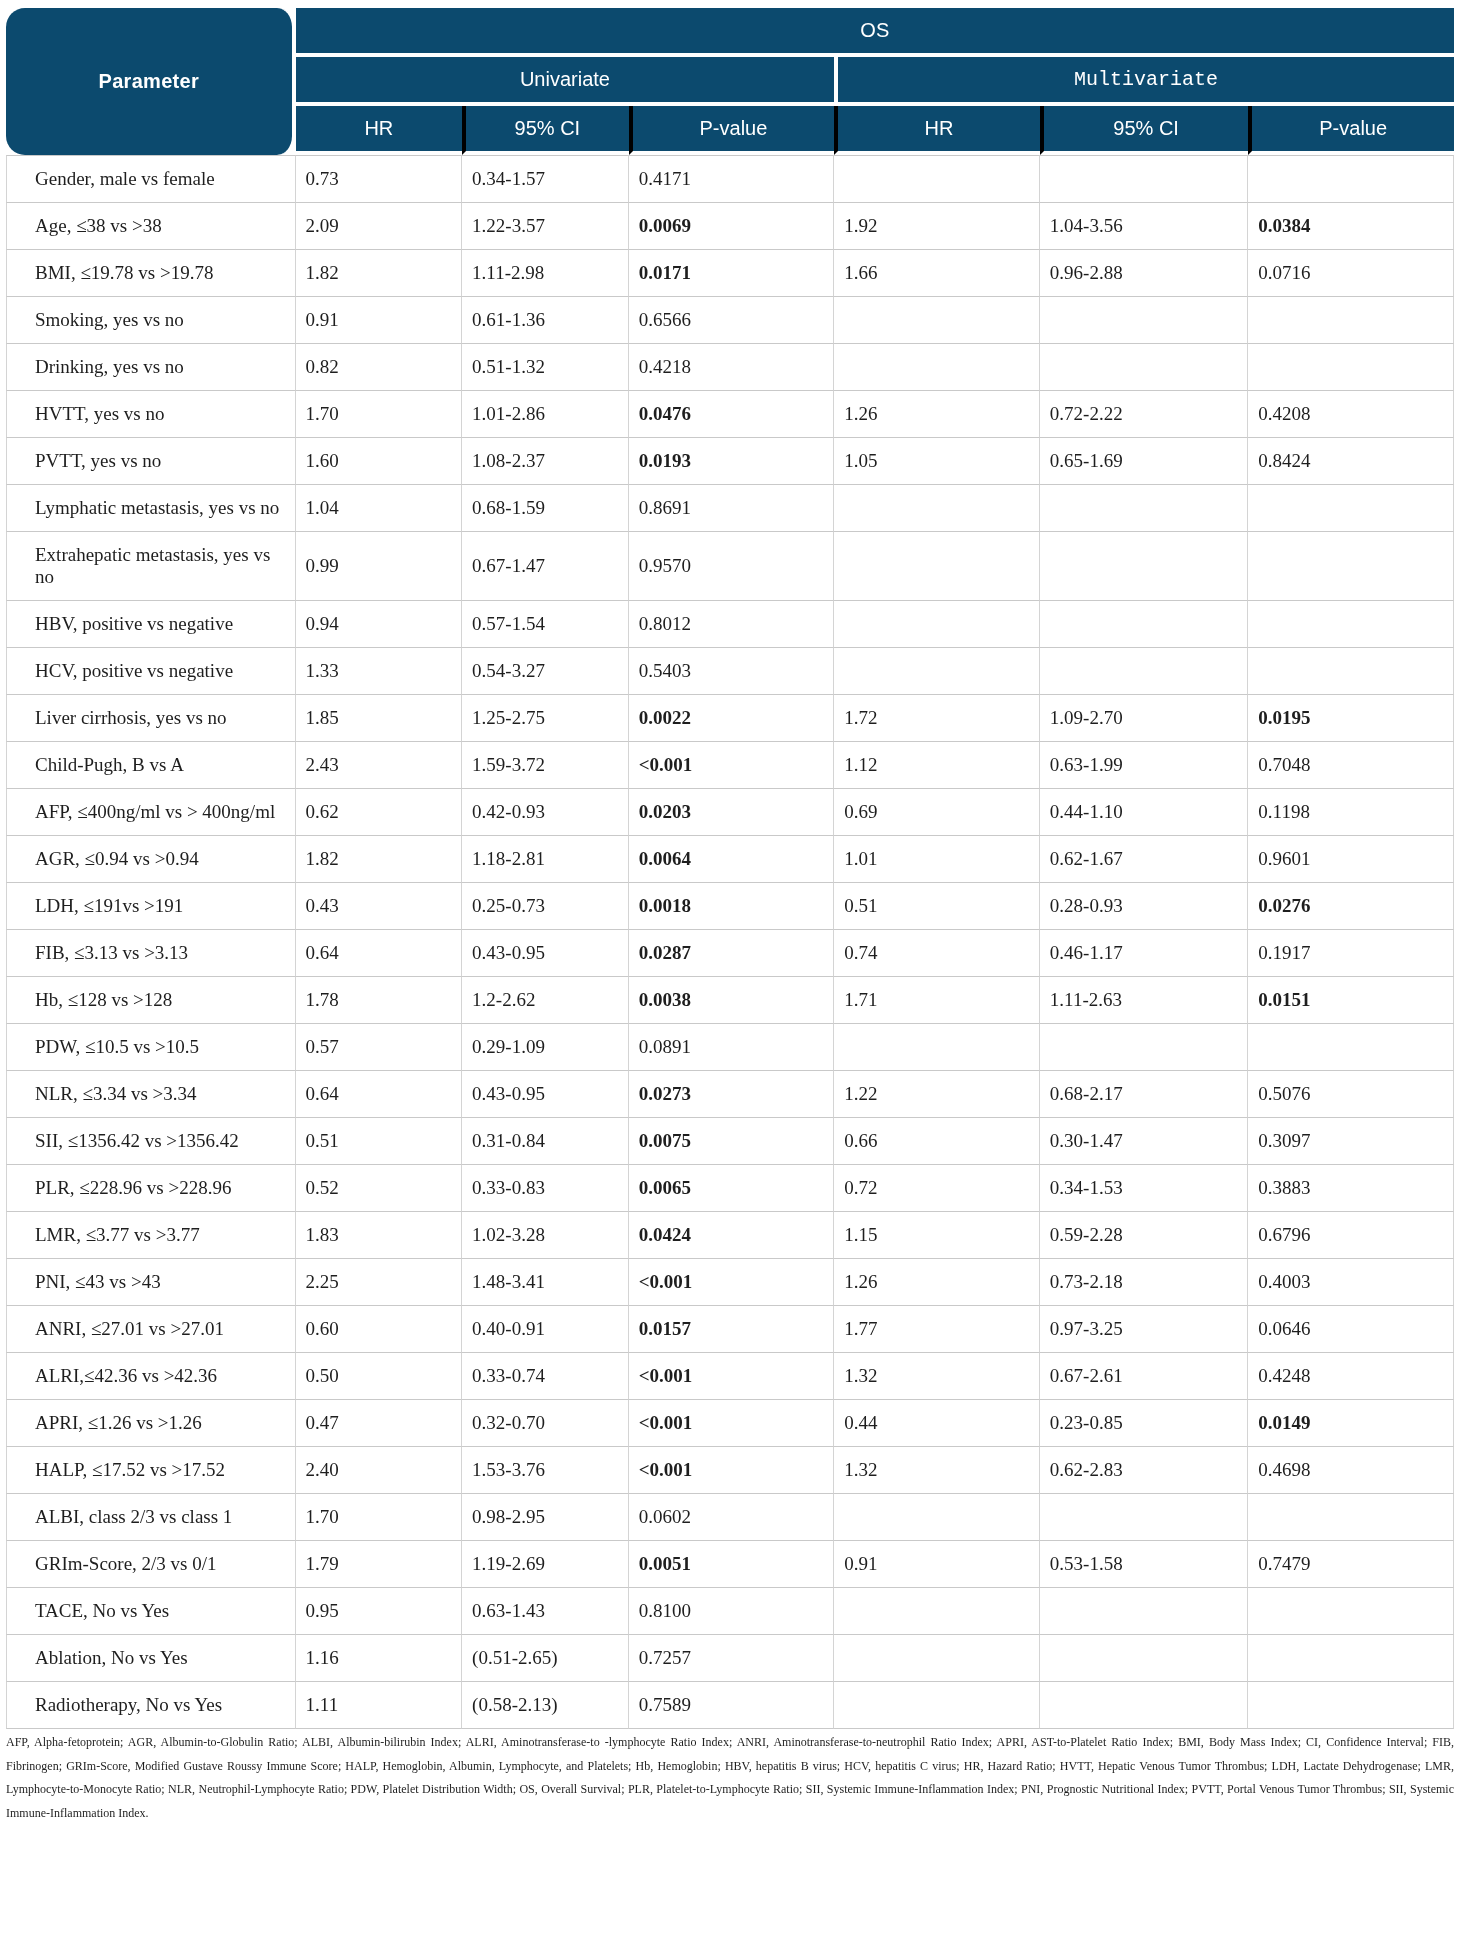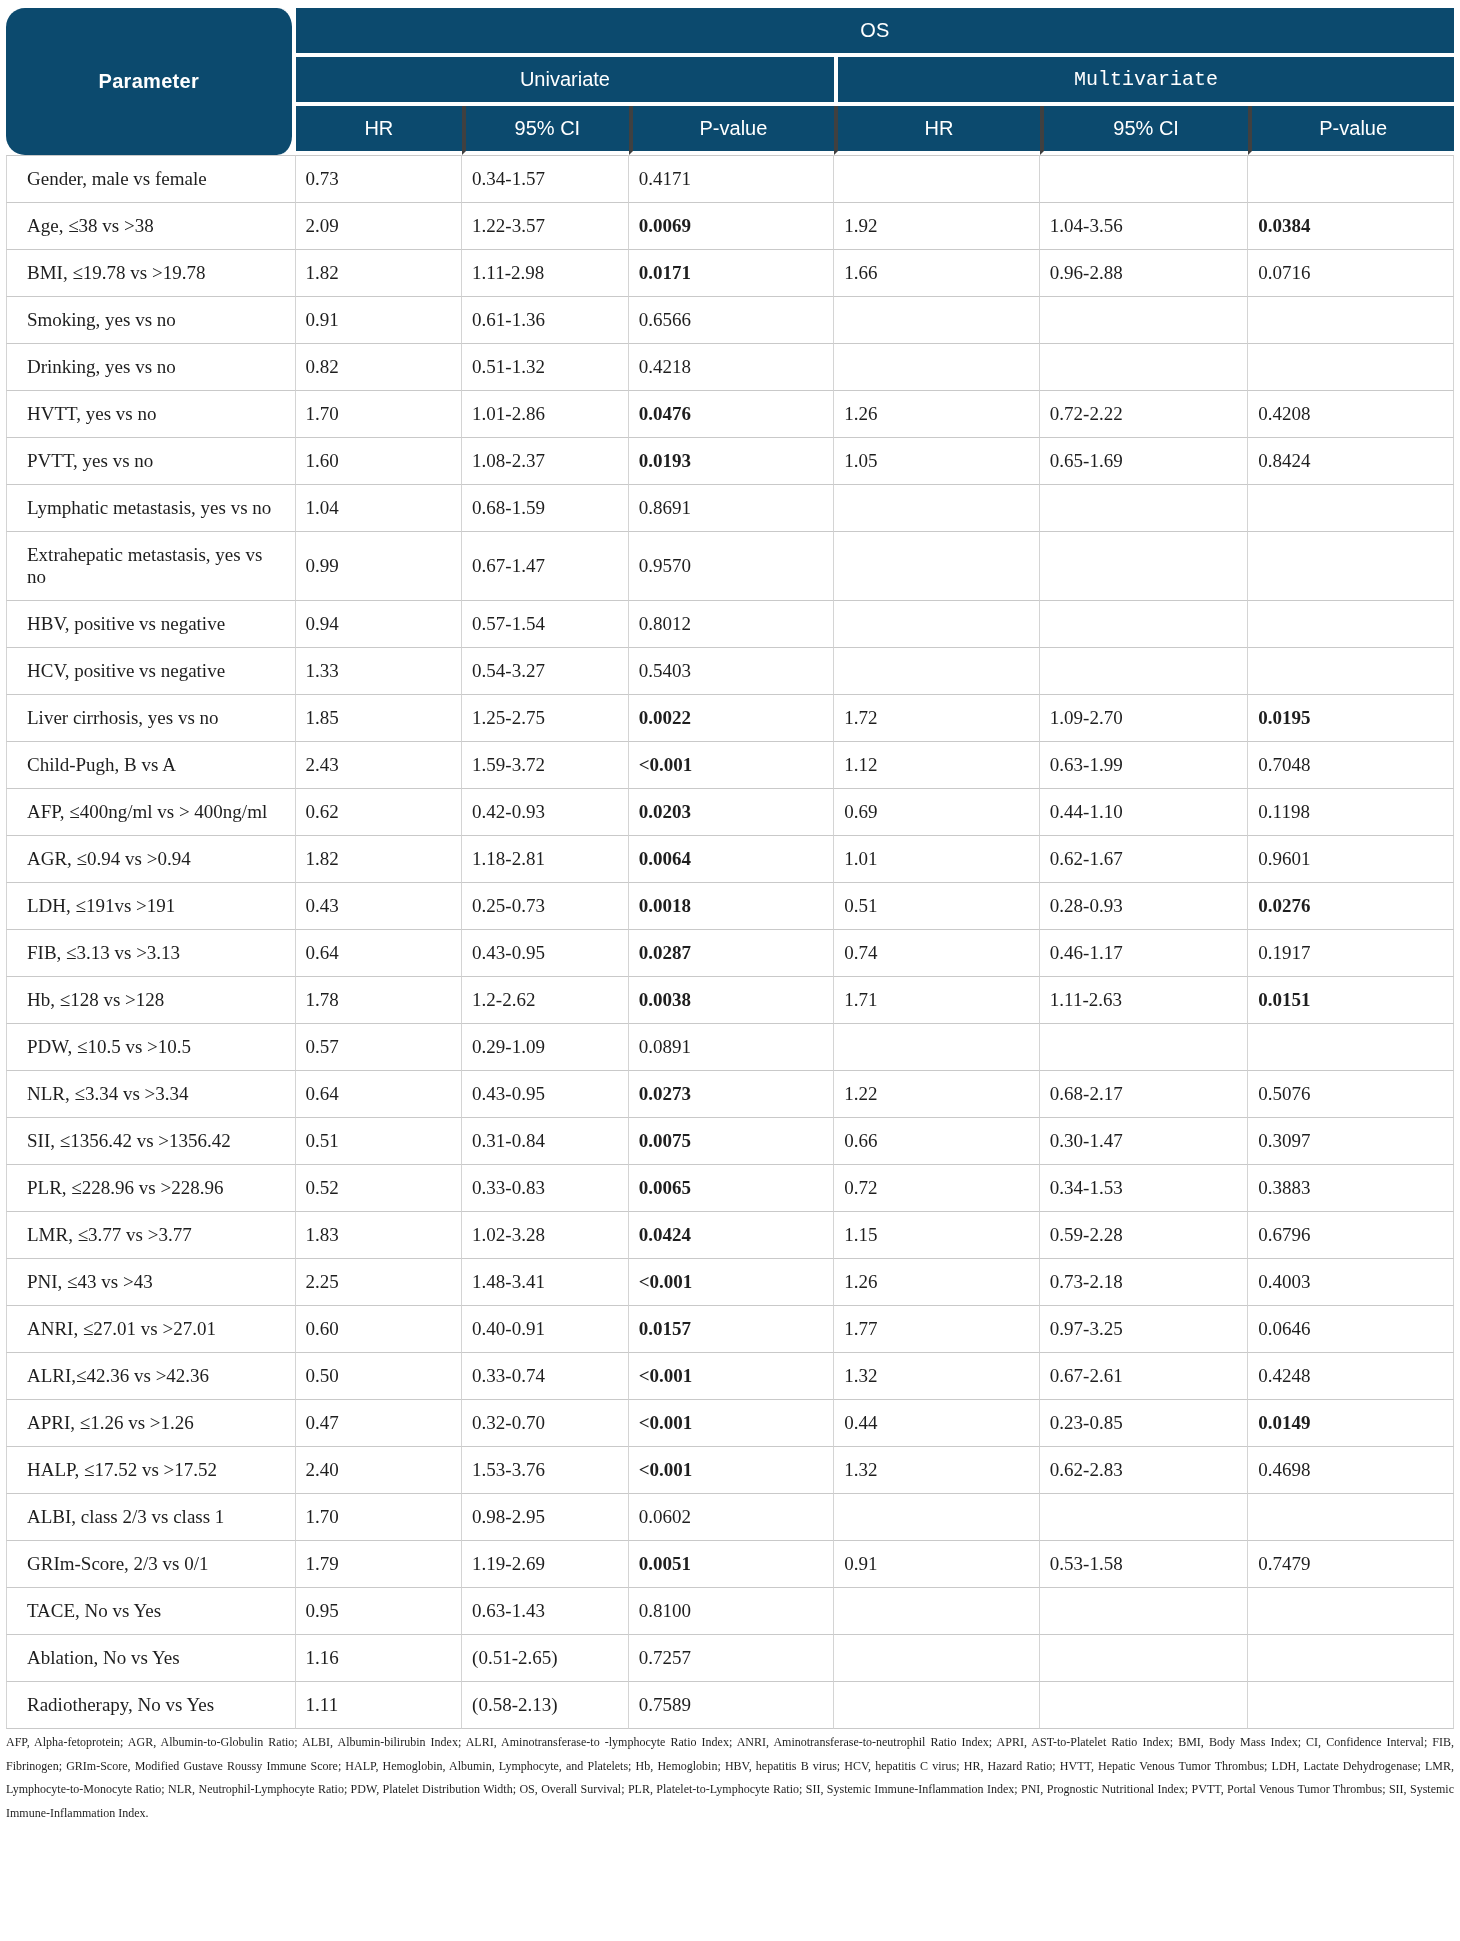--- a/index.html
+++ b/index.html
@@ -34,36 +34,36 @@
   }
   th.th-param {
     font-weight: bold;
     letter-spacing: 0.3px;
     border-right: 4px solid #ffffff;
     border-radius: 19px;
   }
   th.th-os        { border-bottom: 4px solid #ffffff; }
   th.th-group     { border-bottom: 4px solid #ffffff; }
   th.th-group-sep { border-left: 4px solid #ffffff; font-family: Liberation Mono, monospace; }
-  th.th-sub-sep   { border-left: 4px solid #404040; }
+  th.th-sub-sep   { border-left: 4px solid #000000; }
   thead tr.sub-row th { border-bottom: 4px solid #ffffff; }
   
   tbody td {
     font-family: "Liberation Serif", serif;
     font-size: 19px;
     line-height: 22px;
     padding: 12px 10px 12px 10px;
     vertical-align: middle;
     border-bottom: 1px solid #c9c9c9;
     border-right: 1px solid #d4d4d4;
     background: #ffffff;
     overflow: hidden;
   }
   tbody td.param {
-    padding-left: 20px;
+    padding-left: 28px;
     border-left: 1px solid #d4d4d4;
   }
   tbody tr:first-child td { border-top: 1px solid #c9c9c9; }
   tbody td.bold { font-weight: bold; }
   
   .note {
     margin-top: 9px;
     font-size: 18px;
     line-height: 22px;
   }

